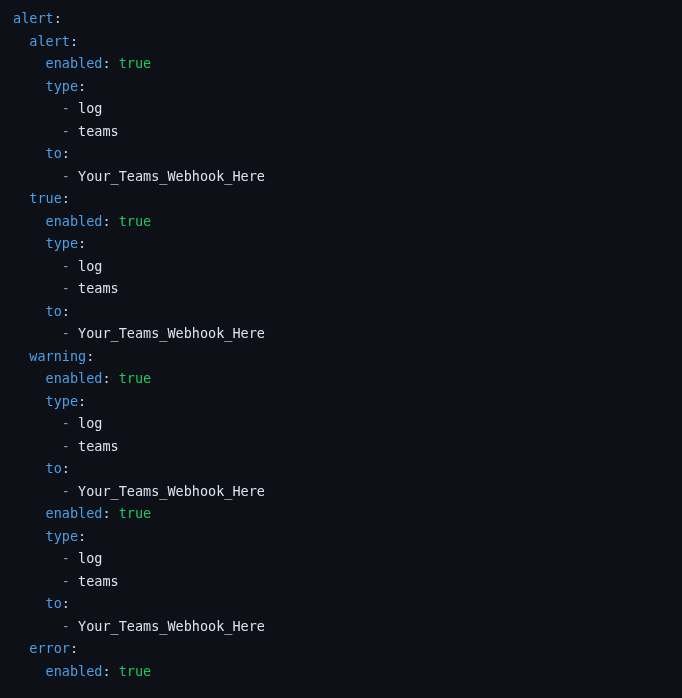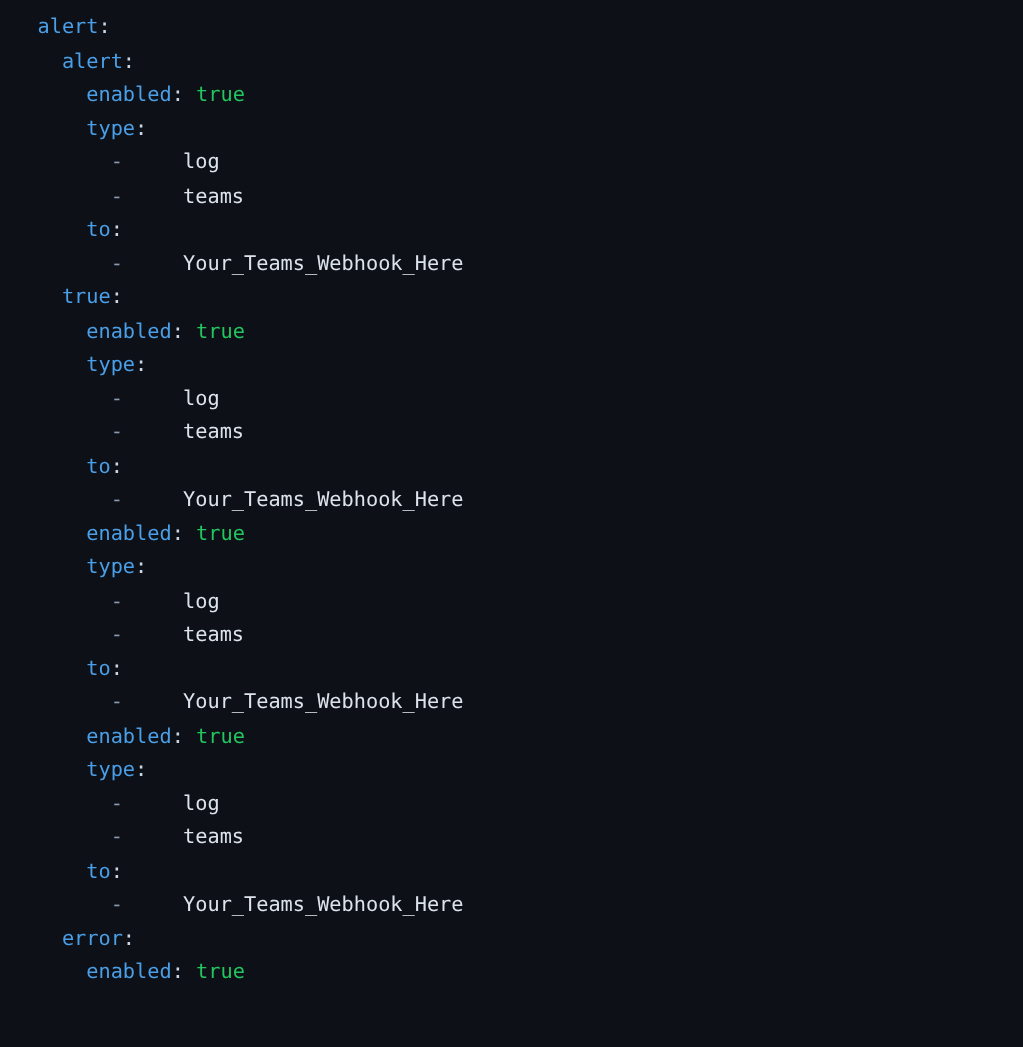--- a/index.html
+++ b/index.html
@@ -12,38 +12,38 @@
     width: 682px;
     height: 698px;
     overflow: hidden;
     font-family: "DejaVu Sans Mono", "Liberation Mono", monospace;
   }
   #editor {
     width: 682px;
     height: 698px;
     background: #0d1117;
     box-sizing: border-box;
-    padding: 7px 0 0 12px;
+    padding: 7px 0 0 0;
     overflow: hidden;
     position: relative;
   }
   .line {
     height: 22.5px;
     line-height: 22.5px;
     font-size: 13.5px;
     white-space: pre;
     letter-spacing: 0px;
     padding-left: 13px;
     box-sizing: border-box;
   }
   .tok-key    { color: #4a9fe8; }
   .tok-colon  { color: #c9d6e4; }
   .tok-true   { color: #22c55e; }
   .tok-dash   { color: #8b9bb4; }
-  .tok-val    { color: #dce3ec; margin-left: 32px; }
+  .tok-val    { color: #dce3ec; }
   .indent     { color: transparent; }
 </style>
 </head>
 <body>
 
 <div id="editor">
   <div id="code-lines">
       <div class="line"><span class="indent"></span><span class="tok-key">alert</span><span class="tok-colon">:</span></div>
       <div class="line"><span class="indent">  </span><span class="tok-key">alert</span><span class="tok-colon">:</span></div>
       <div class="line"><span class="indent">    </span><span class="tok-key">enabled</span><span class="tok-colon">:</span><span class="indent"> </span><span class="tok-true">true</span></div>
@@ -52,20 +52,21 @@
       <div class="line"><span class="indent">      </span><span class="tok-dash">- </span><span class="tok-val">teams</span></div>
       <div class="line"><span class="indent">    </span><span class="tok-key">to</span><span class="tok-colon">:</span></div>
       <div class="line"><span class="indent">      </span><span class="tok-dash">- </span><span class="tok-val">Your_Teams_Webhook_Here</span></div>
       <div class="line"><span class="indent">  </span><span class="tok-key">true</span><span class="tok-colon">:</span></div>
       <div class="line"><span class="indent">    </span><span class="tok-key">enabled</span><span class="tok-colon">:</span><span class="indent"> </span><span class="tok-true">true</span></div>
       <div class="line"><span class="indent">    </span><span class="tok-key">type</span><span class="tok-colon">:</span></div>
       <div class="line"><span class="indent">      </span><span class="tok-dash">- </span><span class="tok-val">log</span></div>
       <div class="line"><span class="indent">      </span><span class="tok-dash">- </span><span class="tok-val">teams</span></div>
       <div class="line"><span class="indent">    </span><span class="tok-key">to</span><span class="tok-colon">:</span></div>
       <div class="line"><span class="indent">      </span><span class="tok-dash">- </span><span class="tok-val">Your_Teams_Webhook_Here</span></div>
+      <div class="line"><span class="indent">  </span><span class="tok-key">warning</span><span class="tok-colon">:</span></div>
       <div class="line"><span class="indent">    </span><span class="tok-key">enabled</span><span class="tok-colon">:</span><span class="indent"> </span><span class="tok-true">true</span></div>
       <div class="line"><span class="indent">    </span><span class="tok-key">type</span><span class="tok-colon">:</span></div>
       <div class="line"><span class="indent">      </span><span class="tok-dash">- </span><span class="tok-val">log</span></div>
       <div class="line"><span class="indent">      </span><span class="tok-dash">- </span><span class="tok-val">teams</span></div>
       <div class="line"><span class="indent">    </span><span class="tok-key">to</span><span class="tok-colon">:</span></div>
       <div class="line"><span class="indent">      </span><span class="tok-dash">- </span><span class="tok-val">Your_Teams_Webhook_Here</span></div>
       <div class="line"><span class="indent">    </span><span class="tok-key">enabled</span><span class="tok-colon">:</span><span class="indent"> </span><span class="tok-true">true</span></div>
       <div class="line"><span class="indent">    </span><span class="tok-key">type</span><span class="tok-colon">:</span></div>
       <div class="line"><span class="indent">      </span><span class="tok-dash">- </span><span class="tok-val">log</span></div>
       <div class="line"><span class="indent">      </span><span class="tok-dash">- </span><span class="tok-val">teams</span></div>

